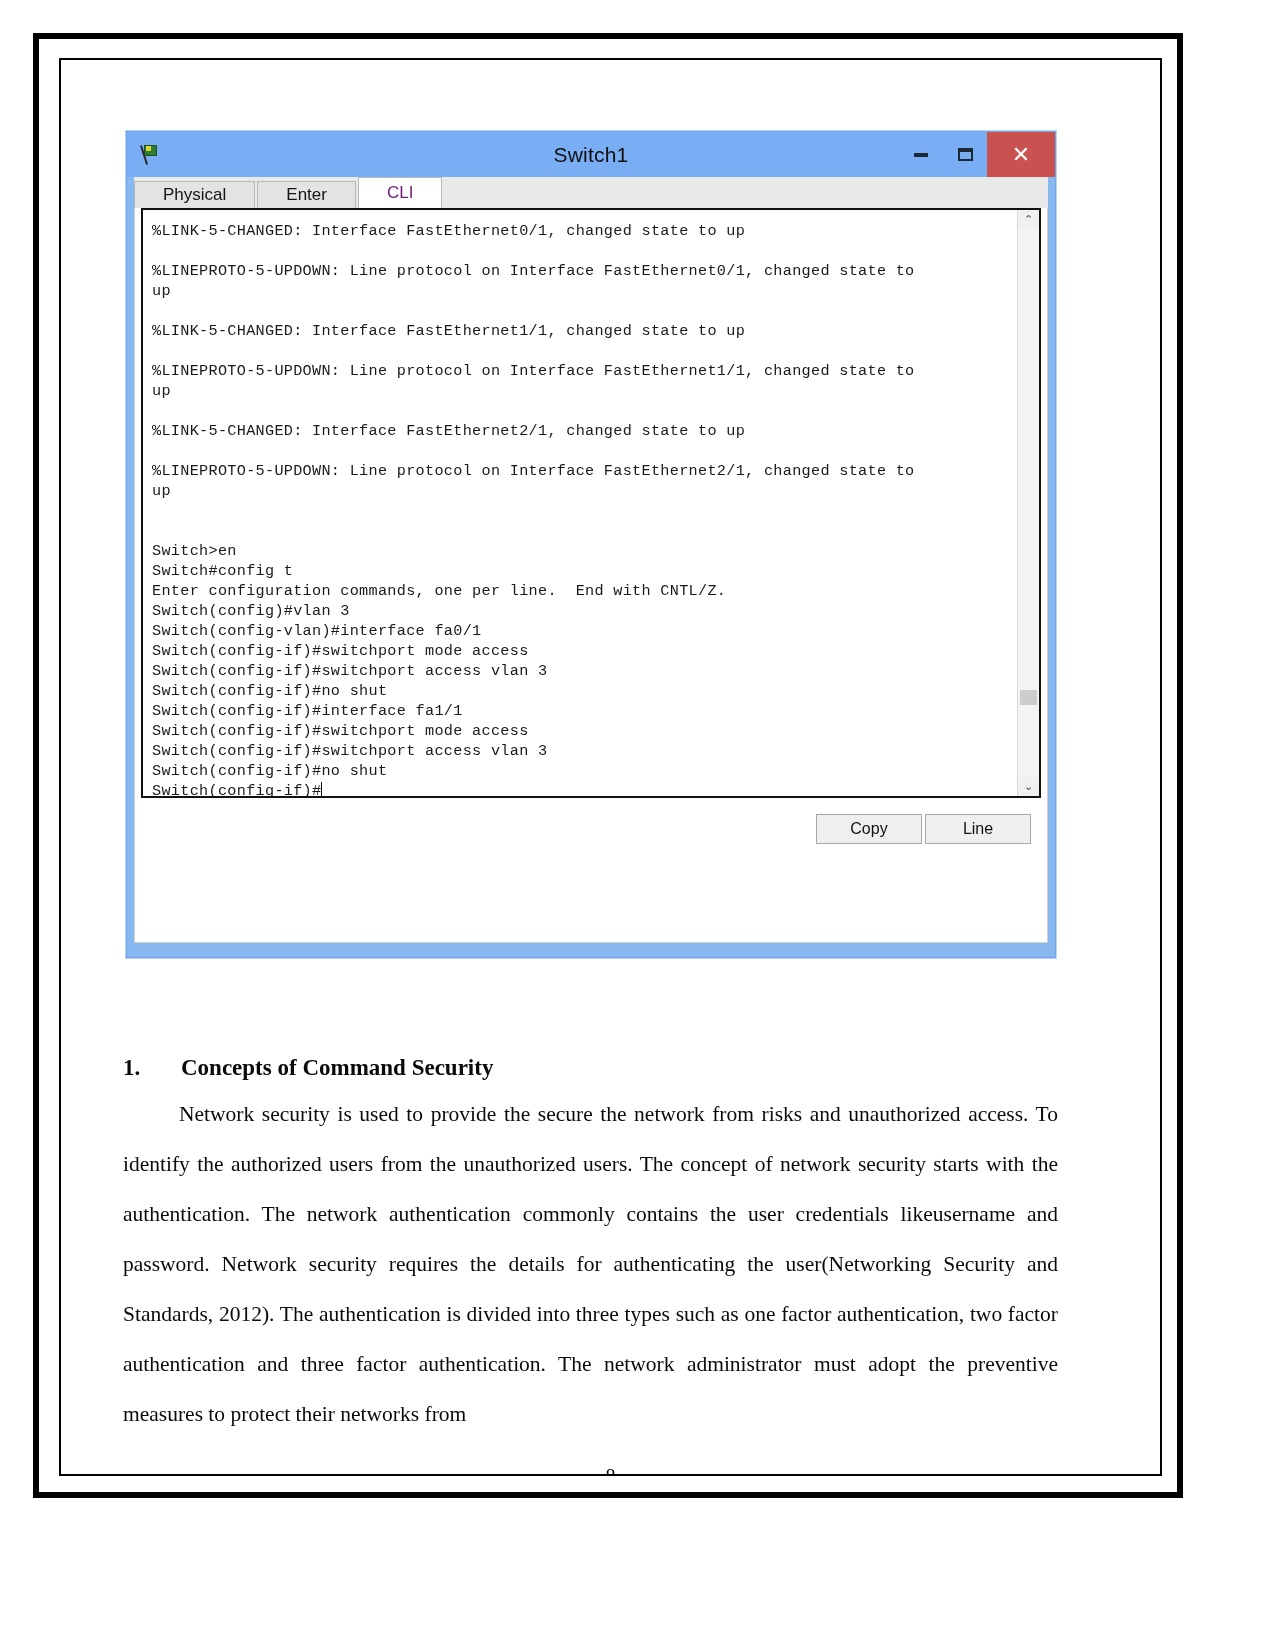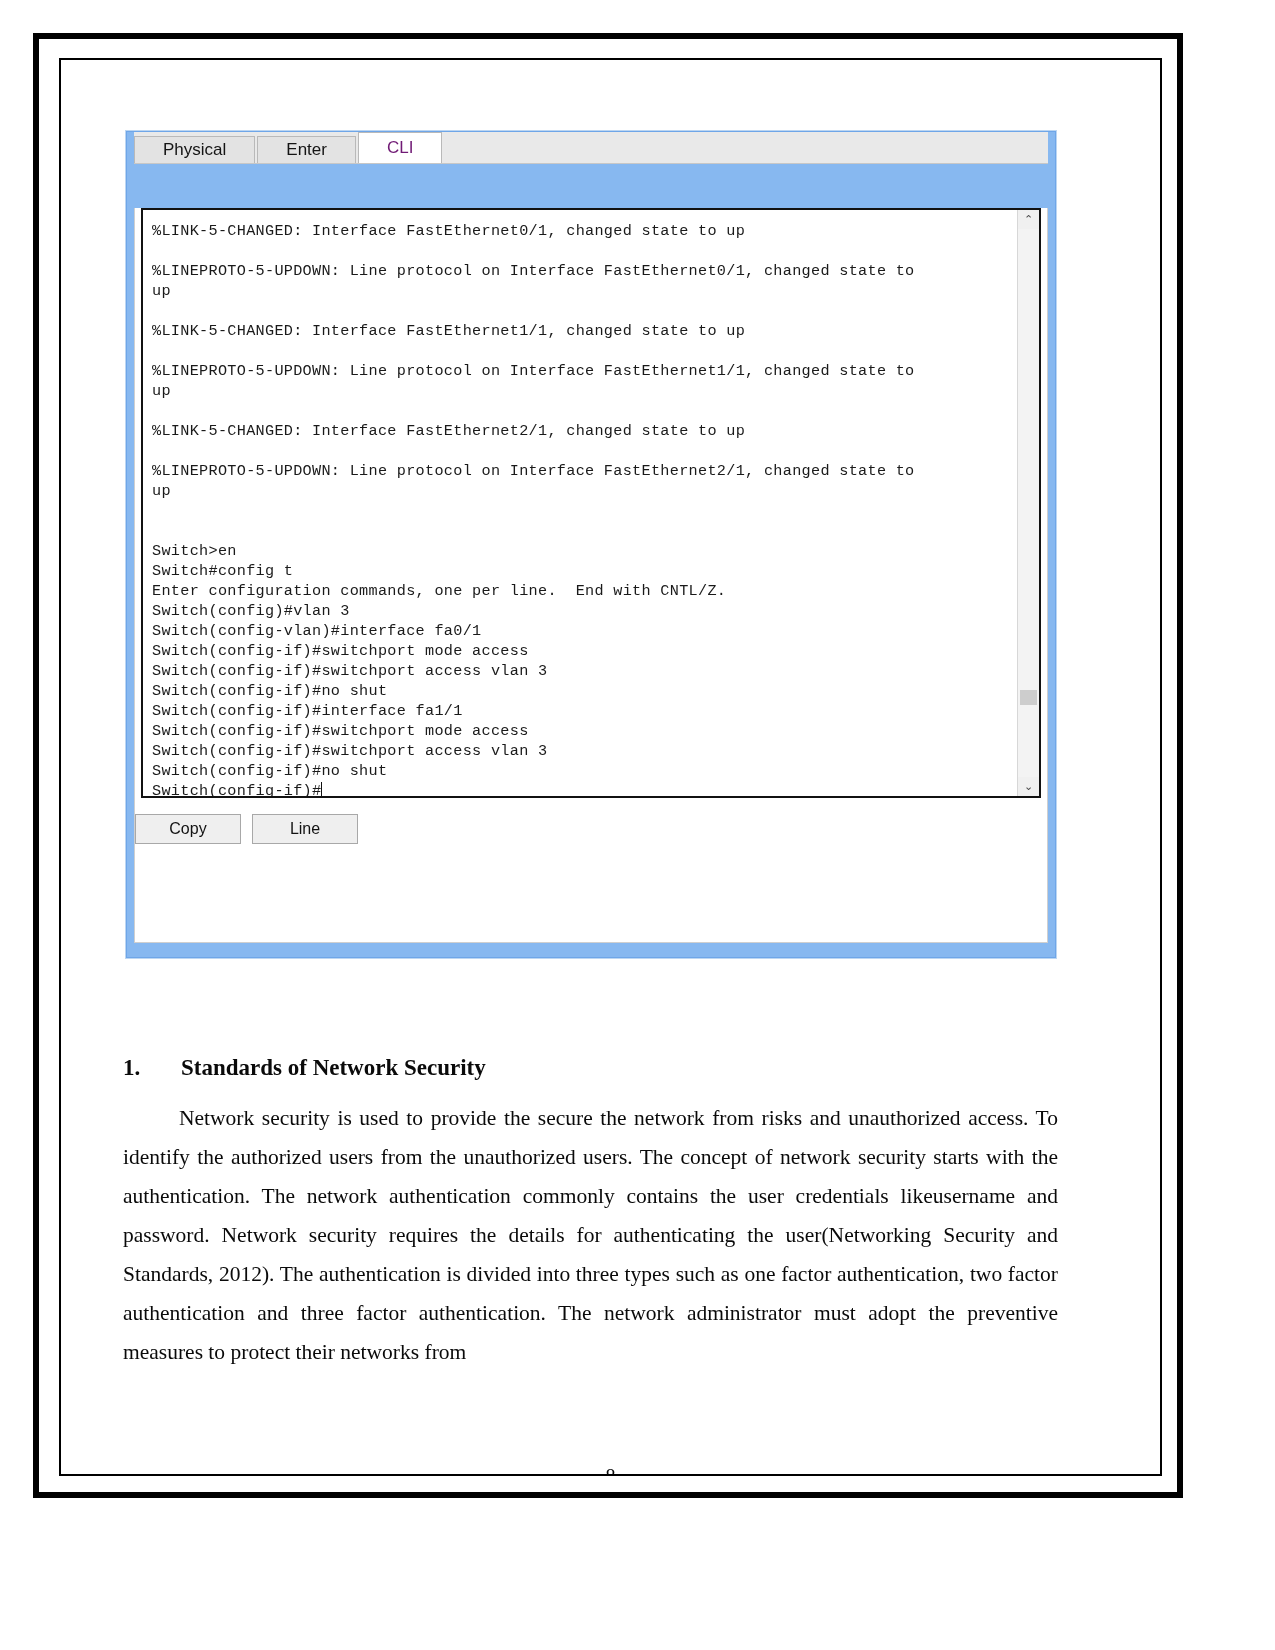--- a/index.html
+++ b/index.html
@@ -241,21 +241,22 @@
     position: absolute;
     left: 2px; right: 2px;
     top: 480px;
     height: 15px;
     background: #cdcdcd;
   }
 
   .cli-buttons {
     margin: 16px 16px 0 0;
     display: flex;
-    gap: 11px;
+    justify-content: flex-end;
+    gap: 3px;
   }
   .cli-btn {
     width: 106px;
     height: 30px;
     background: #efefef;
     border: 1px solid #a8a8a8;
     font-family: "Liberation Sans", sans-serif;
     font-size: 16px;
     color: #121212;
     display: flex;
@@ -286,24 +287,24 @@
   .section-heading {
     margin-top: 55px;
     font-family: "Liberation Serif", serif;
     font-weight: bold;
     font-size: 23px;
     color: #0a0a0a;
     display: flex;
   }
   .section-num { width: 58px; flex: none; }
   .para {
-    margin-top: 18px;
+    margin-top: 8px;
     font-family: "Liberation Serif", serif;
     font-size: 21.5px;
-    line-height: 39px;
+    line-height: 50px;
     color: #0a0a0a;
     text-align: justify;
     text-indent: 56px;
     hyphens: none;
   }
   .page-number {
     position: absolute;
     left: 0; right: 0;
     top: 1405px;
     text-align: center;
@@ -314,20 +315,37 @@
 </style>
 </head>
 <body>
 
 <div class="page-outer">
   <div class="page-inner">
     <div class="page-content">
 
       <div class="pt-window">
 
+        <div class="pt-titlebar">
+          <div class="pt-appicon">
+            <div class="pole"></div>
+            <div class="flag"></div>
+            <div class="flagdot"></div>
+          </div>
+          <div class="pt-title">Switch1</div>
+          <div class="pt-winbtns">
+            <div class="pt-btn-min">
+                <i></i>
+              </div>
+            <div class="pt-btn-max">
+                <i></i>
+              </div>
+            <div class="pt-btn-close">✕</div>
+          </div>
+        </div>
 
         <div class="pt-tabstrip">
           <div class="pt-tab">Physical</div>
           <div class="pt-tab">Enter</div>
           <div class="pt-tab active">CLI</div>
         </div>
 
         <div class="pt-body">
 
           <div class="cli-console-wrap">
@@ -343,21 +361,21 @@
             <div class="cli-btn">Copy</div>
             <div class="cli-btn">Line</div>
           </div>
         </div>
       </div>
 
       <div class="doc-area">
 
         <div class="section-heading">
           <span class="section-num">1.</span>
-          <span>Standards of Network Security</span>
+          <span>Concepts of Command Security</span>
         </div>
 
         <div class="para">Network security is used to provide the secure the network from risks and unauthorized access. To identify the authorized users from the unauthorized users. The concept of network security starts with the authentication. The network authentication commonly contains the user credentials likeusername and password. Network security requires the details for authenticating the user(Networking Security and Standards, 2012). The authentication is divided into three types such as one factor authentication, two factor authentication and three factor authentication. The network administrator must adopt the preventive measures to protect their networks from</div>
       </div>
 
       <div class="page-number">8</div>
 
     </div>
   </div>
 </div>

